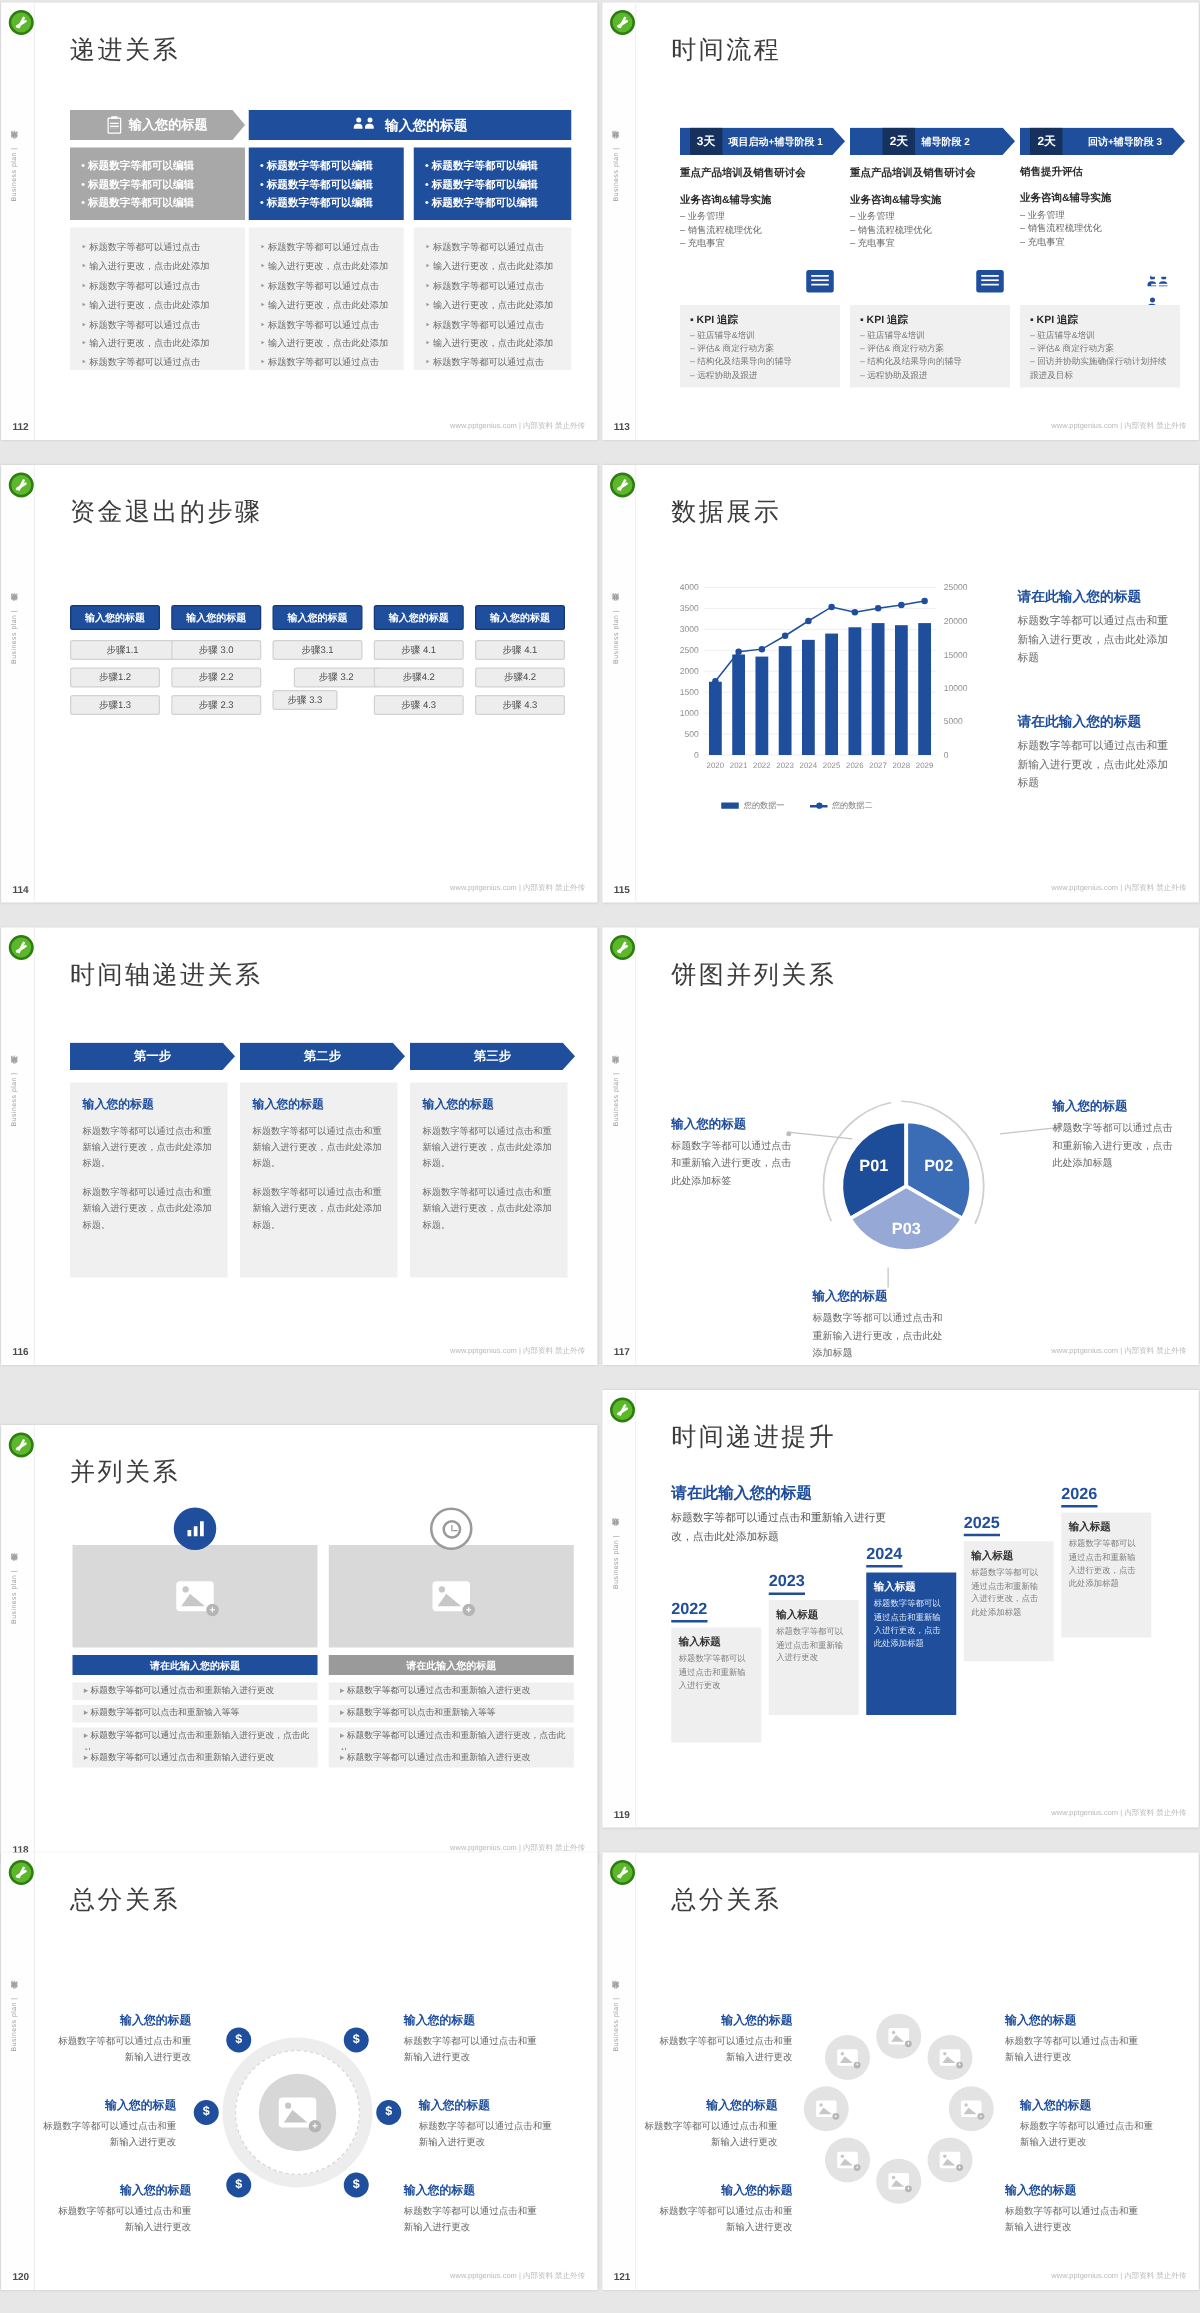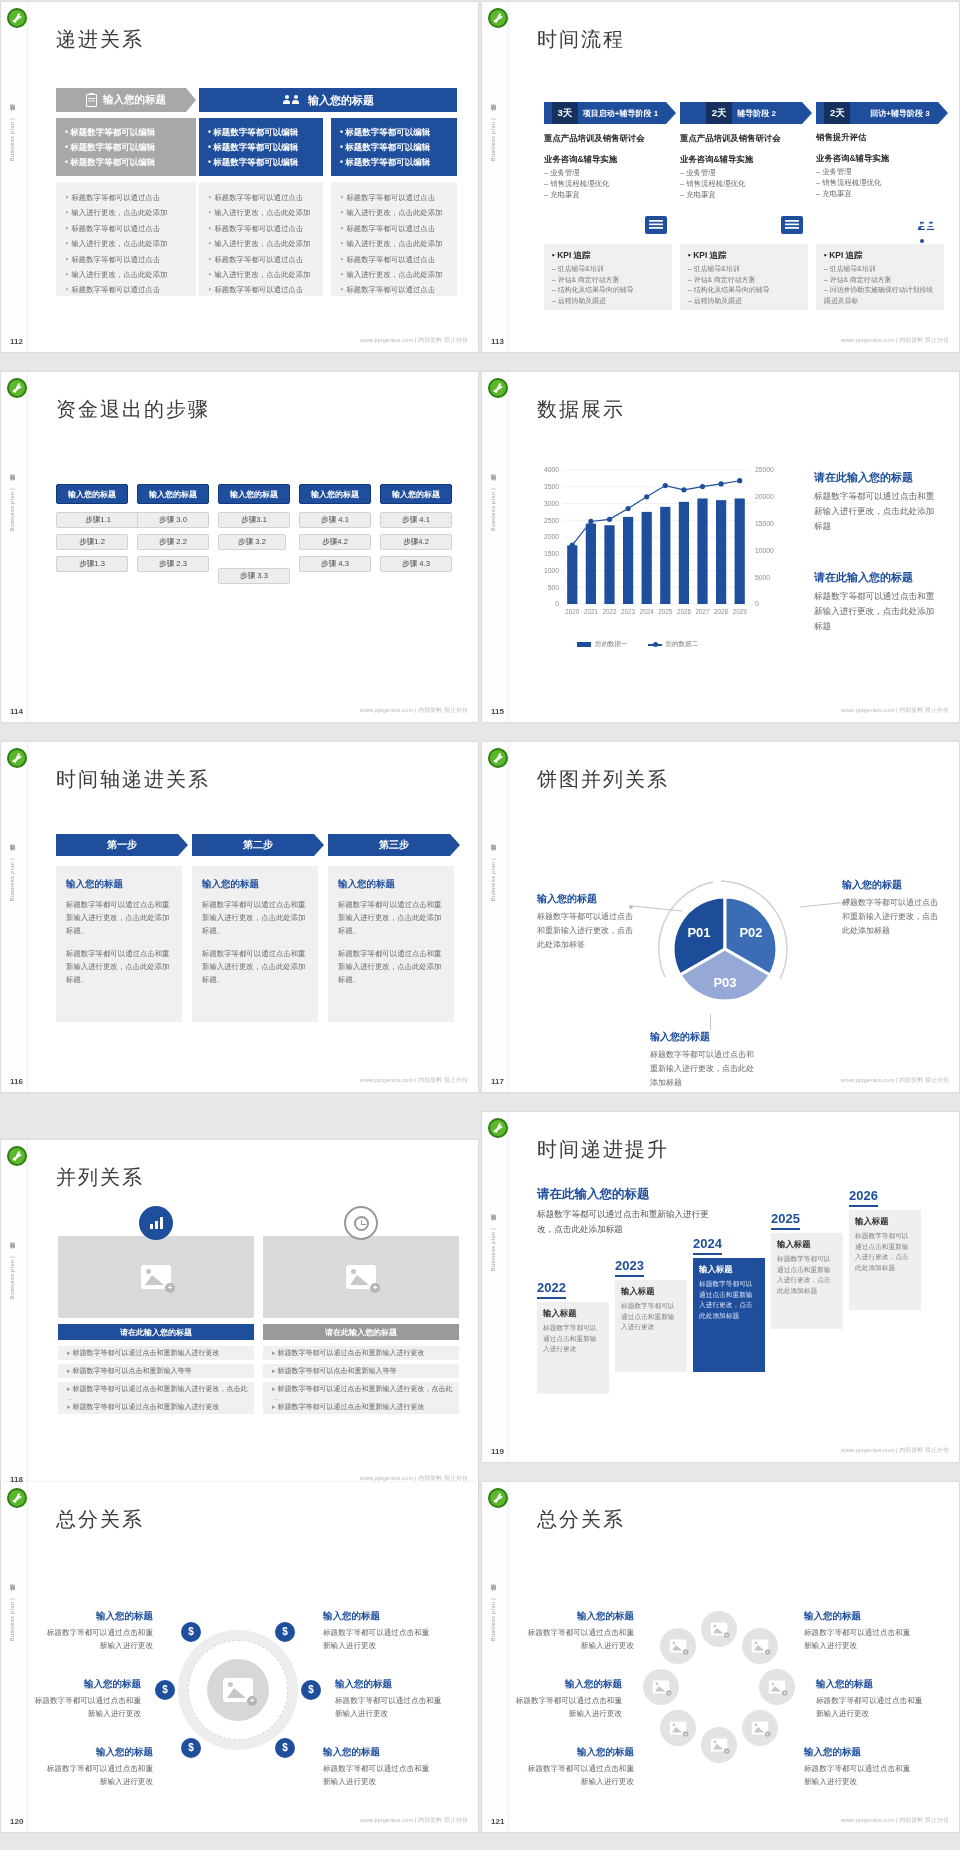--- a/index.html
+++ b/index.html
@@ -226,22 +226,22 @@
   <div class="abs sth" style="left:298px;top:112px;width:72px;height:20px">输入您的标题</div>
   <div class="abs sth" style="left:379px;top:112px;width:72px;height:20px">输入您的标题</div>
 
   <div class="abs stp" style="left:55px;top:140px;width:84px;height:16px">步骤1.1</div>
   <div class="abs stp" style="left:55px;top:162px;width:72px;height:16px">步骤1.2</div>
   <div class="abs stp" style="left:55px;top:184px;width:72px;height:16px">步骤1.3</div>
   <div class="abs stp" style="left:136px;top:140px;width:72px;height:16px">步骤 3.0</div>
   <div class="abs stp" style="left:136px;top:162px;width:72px;height:16px">步骤 2.2</div>
   <div class="abs stp" style="left:136px;top:184px;width:72px;height:16px">步骤 2.3</div>
   <div class="abs stp" style="left:217px;top:140px;width:72px;height:16px">步骤3.1</div>
-  <div class="abs stp" style="left:217px;top:162px;width:68px;height:16px">步骤 3.2</div>
-  <div class="abs stp" style="left:217px;top:196px;width:72px;height:16px">步骤 3.3</div>
+  <div class="abs stp" style="left:234px;top:162px;width:68px;height:16px">步骤 3.2</div>
+  <div class="abs stp" style="left:217px;top:180px;width:52px;height:16px">步骤 3.3</div>
   <div class="abs stp" style="left:298px;top:140px;width:72px;height:16px">步骤 4.1</div>
   <div class="abs stp" style="left:298px;top:162px;width:72px;height:16px">步骤4.2</div>
   <div class="abs stp" style="left:298px;top:184px;width:72px;height:16px">步骤 4.3</div>
   <div class="abs stp" style="left:379px;top:140px;width:72px;height:16px">步骤 4.1</div>
   <div class="abs stp" style="left:379px;top:162px;width:72px;height:16px">步骤4.2</div>
   <div class="abs stp" style="left:379px;top:184px;width:72px;height:16px">步骤 4.3</div>
 
   <div class="pg">114</div>
   <div class="ft">www.pptgenius.com | 内部资料 禁止外传</div>
 </div>

